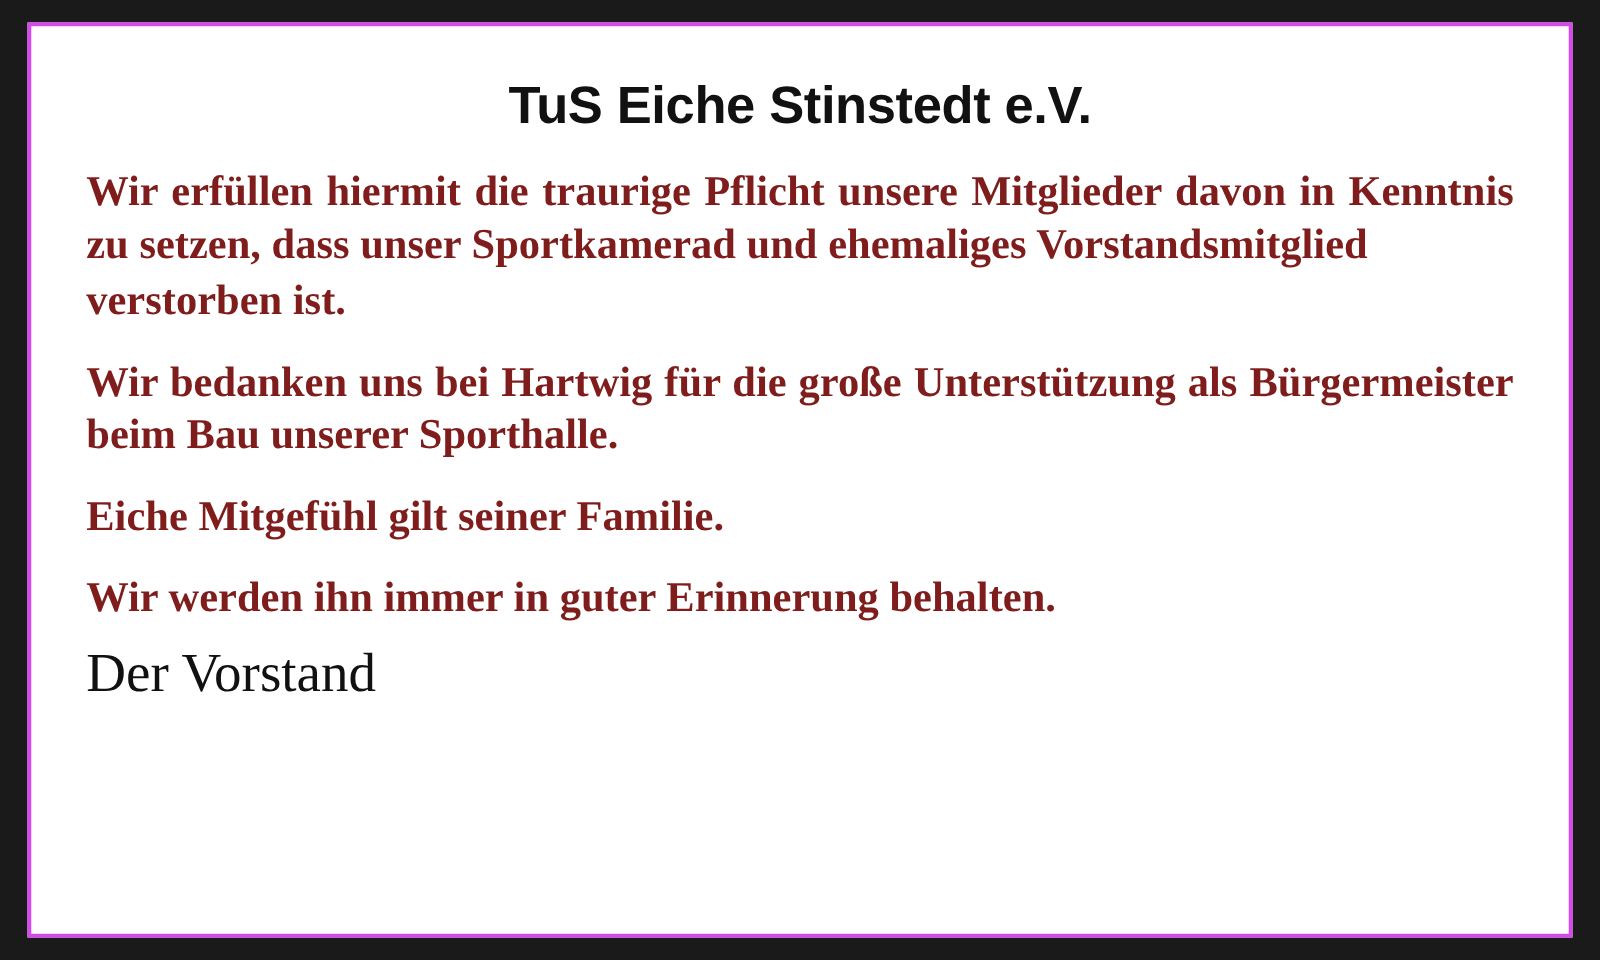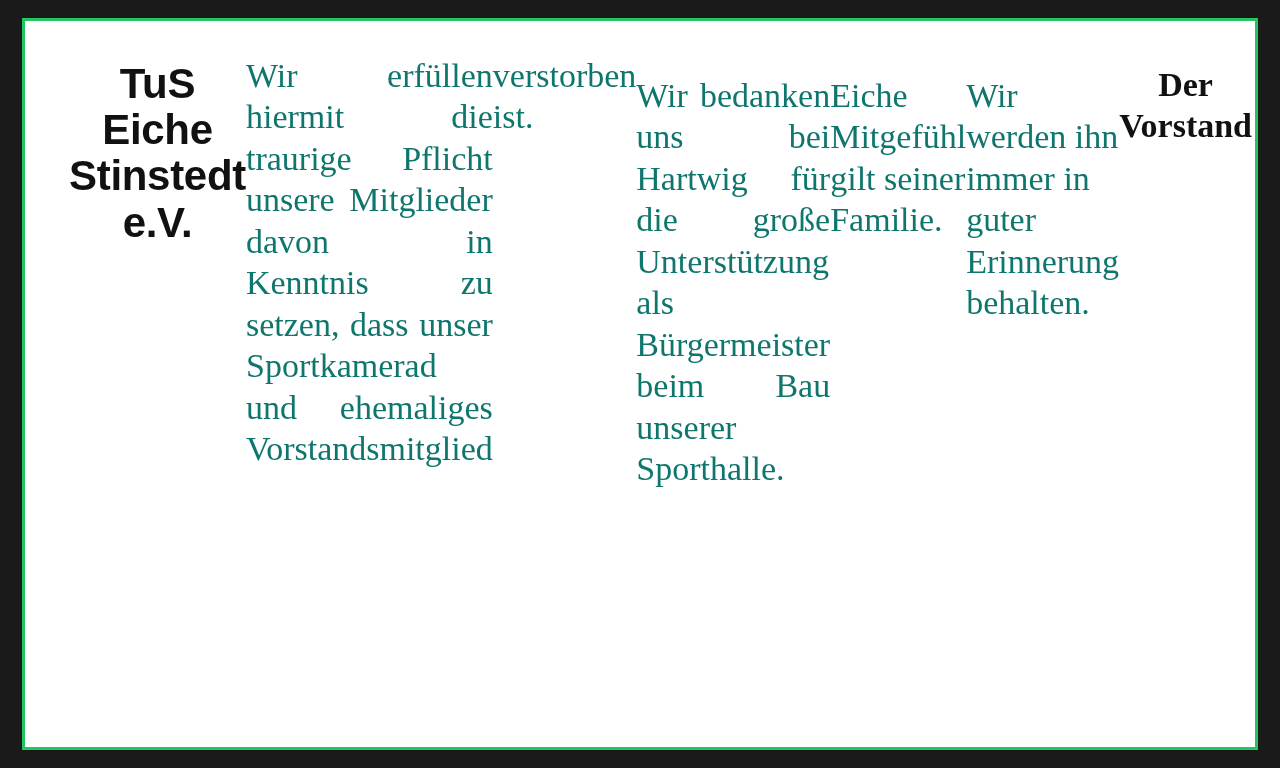--- a/index.html
+++ b/index.html
@@ -20,43 +20,44 @@
     height: 768px;
     background: #1a1a1a;
     padding: 18px 22px 18px 22px;
   }
 
   .notice-inner {
     box-sizing: border-box;
     width: 100%;
     height: 100%;
     background: #ffffff;
-    border: 3px solid #22c55e;
+    border: 3px solid #d946ef;
     padding: 34px 44px 28px 44px;
     display: flex;
-    flex-direction: row;
+    flex-direction: column;
   }
 
   .org-title {
     text-align: center;
     font-family: "Liberation Sans", sans-serif;
     font-weight: bold;
     font-size: 42px;
     line-height: 1.1;
     color: #111111;
     letter-spacing: -0.3px;
     margin: 6px 0 26px 0;
   }
 
   .para {
     font-family: "Liberation Serif", serif;
     font-size: 34px;
     line-height: 1.22;
-    color: #0f766e;
+    color: #7f1d1d;
     margin: 0 0 4px 0;
+    font-weight: bold;
   }
 
   .para.justify {
     text-align: justify;
     text-align-last: left;
   }
 
   .deceased-name {
     text-align: center;
     font-family: "Liberation Serif", serif;
@@ -66,24 +67,24 @@
     color: #0f0f0f;
     margin: 16px 0 26px 0;
     letter-spacing: 0px;
   }
 
   .block-gap {
     margin-top: 20px;
   }
 
   .signature {
-    text-align: center;
+    text-align: left;
     font-family: "Liberation Serif", serif;
-    font-weight: bold;
-    font-size: 34px;
+    font-weight: normal;
+    font-size: 44px;
     line-height: 1.2;
     color: #111111;
     margin-top: 10px;
   }
 
   .spacer {
     flex: 1 1 auto;
   }
 </style>
 </head>

